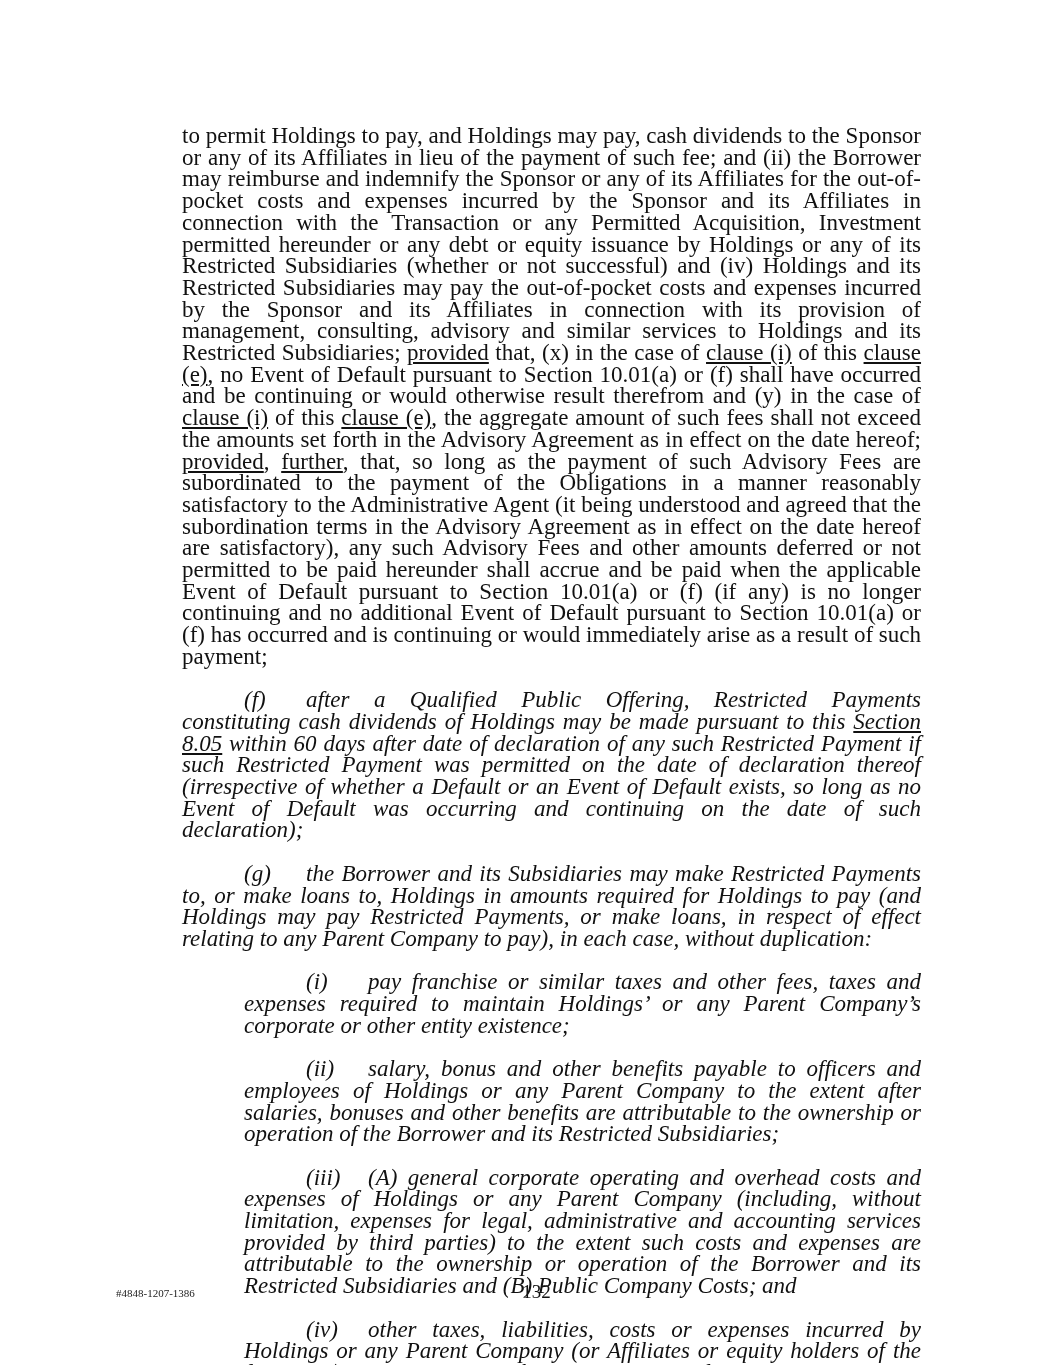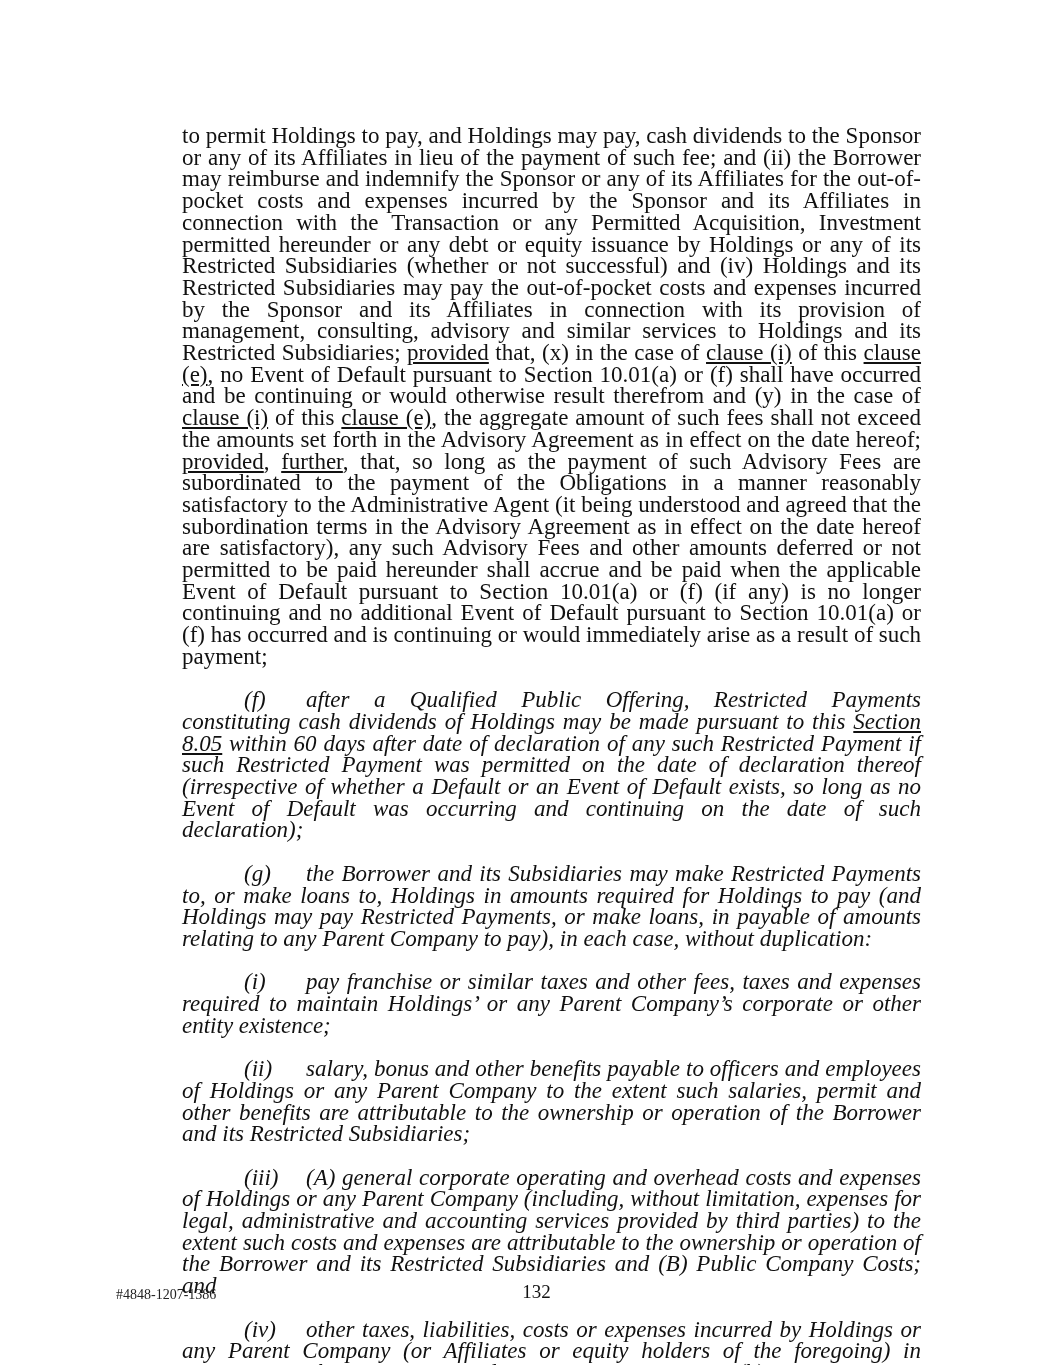--- a/index.html
+++ b/index.html
@@ -22,39 +22,40 @@
       width: 739px;
       font-size: 23px;
       line-height: 21.7px;
     }
     .para {
       margin: 0 0 21.7px 0;
       text-align: justify;
       text-align-last: left;
     }
     .para.indent-1 {
+      margin-left: 62px;
     }
     .first-line {
       text-indent: 62px;
       font-style: italic;
     }
     .label {
       display: inline-block;
       width: 62px;
       text-indent: 0;
     }
     .u {
       text-decoration: underline;
       text-underline-offset: 2px;
     }
     .footer-docid {
       position: absolute;
       left: 116px;
       top: 1287px;
-      font-size: 14px;
+      font-size: 11px;
       color: #222222;
     }
     .footer-page {
       position: absolute;
       left: 0;
       width: 1055px;
       top: 1281px;
       text-align: center;
       font-size: 19px;
       padding-left: 18px;
@@ -66,29 +67,29 @@
 
 <div class="page-body">
 
   <p class="para" id="continuation"><span>to permit Holdings to pay, and Holdings may pay, cash dividends to the Sponsor or any of its Affiliates in lieu of the payment of such fee; and (ii) the Borrower may reimburse and indemnify the Sponsor or any of its Affiliates for the out-of-pocket costs and expenses incurred by the Sponsor and its Affiliates in connection with the Transaction or any Permitted Acquisition, Investment permitted hereunder or any debt or equity issuance by Holdings or any of its Restricted Subsidiaries (whether or not successful) and (iv) Holdings and its Restricted Subsidiaries may pay the out-of-pocket costs and expenses incurred by the Sponsor and its Affiliates in connection with its provision of management, consulting, advisory and similar services to Holdings and its Restricted Subsidiaries; </span><span class="u">provided</span><span> that, (x) in the case of </span><span class="u">clause (i)</span><span> of this </span><span class="u">clause (e)</span><span>, no Event of Default pursuant to Section 10.01(a) or (f) shall have occurred and be continuing or would otherwise result therefrom and (y) in the case of </span><span class="u">clause (i)</span><span> of this </span><span class="u">clause (e)</span><span>, the aggregate amount of such fees shall not exceed the amounts set forth in the Advisory Agreement as in effect on the date hereof; </span><span class="u">provided</span><span>, </span><span class="u">further</span><span>, that, so long as the payment of such Advisory Fees are subordinated to the payment of the Obligations in a manner reasonably satisfactory to the Administrative Agent (it being understood and agreed that the subordination terms in the Advisory Agreement as in effect on the date hereof are satisfactory), any such Advisory Fees and other amounts deferred or not permitted to be paid hereunder shall accrue and be paid when the applicable Event of Default pursuant to Section 10.01(a) or (f) (if any) is no longer continuing and no additional Event of Default pursuant to Section 10.01(a) or (f) has occurred and is continuing or would immediately arise as a result of such payment;</span></p>
 
   <p class="para first-line">
     <span class="label">(f)</span><span>after a Qualified Public Offering, Restricted Payments constituting cash dividends of Holdings may be made pursuant to this </span><span class="u">Section 8.05</span><span> within 60 days after date of declaration of any such Restricted Payment if such Restricted Payment was permitted on the date of declaration thereof (irrespective of whether a Default or an Event of Default exists, so long as no Event of Default was occurring and continuing on the date of such declaration);</span>
   </p>
 
   <p class="para first-line">
-    <span class="label">(g)</span><span>the Borrower and its Subsidiaries may make Restricted Payments to, or make loans to, Holdings in amounts required for Holdings to pay (and Holdings may pay Restricted Payments, or make loans, in payable of amounts relating to any Parent Company to pay), in each case, without duplication:</span>
+    <span class="label">(g)</span><span>the Borrower and its Subsidiaries may make Restricted Payments to, or make loans to, Holdings in amounts required for Holdings to pay (and Holdings may pay Restricted Payments, or make loans, in respect of effect relating to any Parent Company to pay), in each case, without duplication:</span>
   </p>
 
   <p class="para indent-1 first-line">
     <span class="label">(i)</span><span>pay franchise or similar taxes and other fees, taxes and expenses required to maintain Holdings’ or any Parent Company’s corporate or other entity existence;</span>
   </p>
 
   <p class="para indent-1 first-line">
-    <span class="label">(ii)</span><span>salary, bonus and other benefits payable to officers and employees of Holdings or any Parent Company to the extent such salaries, permit and other benefits are attributable to the ownership or operation of the Borrower and its Restricted Subsidiaries;</span>
+    <span class="label">(ii)</span><span>salary, bonus and other benefits payable to officers and employees of Holdings or any Parent Company to the extent after salaries, bonuses and other benefits are attributable to the ownership or operation of the Borrower and its Restricted Subsidiaries;</span>
   </p>
 
   <p class="para indent-1 first-line">
     <span class="label">(iii)</span><span>(A) general corporate operating and overhead costs and expenses of Holdings or any Parent Company (including, without limitation, expenses for legal, administrative and accounting services provided by third parties) to the extent such costs and expenses are attributable to the ownership or operation of the Borrower and its Restricted Subsidiaries and (B) Public Company Costs; and</span>
   </p>
 
   <p class="para indent-1 first-line">
     <span class="label">(iv)</span><span>other taxes, liabilities, costs or expenses incurred by Holdings or any Parent Company (or Affiliates or equity holders of the foregoing) in connection with prepayments made pursuant to </span><span class="u">Section 3.17(h)</span><span>;</span>
   </p>
 

